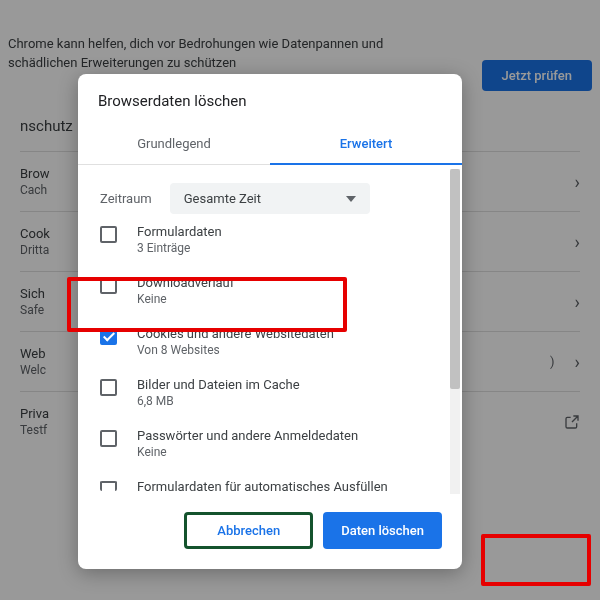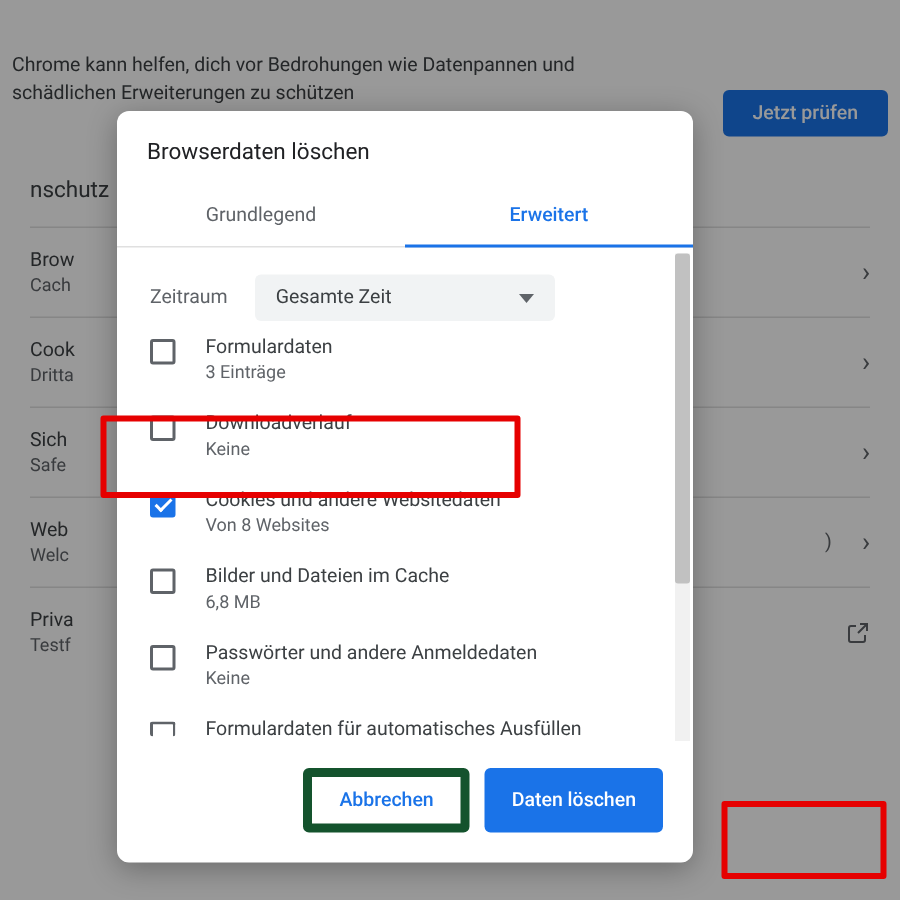--- a/index.html
+++ b/index.html
@@ -40,21 +40,21 @@
     .checkbox.checked { background: #1a73e8; border-color: #1a73e8; position: relative; }
     .checkbox.checked::after { content: ""; position: absolute; left: 4px; top: 0px; width: 4px; height: 9px; border: solid #fff; border-width: 0 2px 2px 0; transform: rotate(45deg); }
     .check-text { margin-left: 20px; }
     .check-label { font-size: 13px; color: #3c4043; }
     .check-sub { font-size: 12px; color: #5f6368; margin-top: 2px; }
     
     .highlight-cookies { border: 4px solid #e60000; position: absolute; left: 67px; top: 277px; width: 280px; height: 55px; pointer-events: none; border-radius: 2px; }
     .highlight-delete { border: 4px solid #e60000; position: absolute; left: 481px; top: 534px; width: 110px; height: 52px; pointer-events: none; border-radius: 2px; }
     
     .dialog-footer { display: flex; justify-content: flex-end; padding: 18px 20px 20px; gap: 10px; }
-    .btn-cancel { background: #fff; border: 6px solid #14532d; color: #1a73e8; padding: 8px 18px; border-radius: 4px; font-size: 13px; font-weight: 500; text-align: right; }
+    .btn-cancel { background: #fff; border: 3px solid #14532d; color: #1a73e8; padding: 8px 30px; border-radius: 4px; font-size: 13px; font-weight: 500; text-align: right; }
     .btn-delete { background: #1a73e8; color: #fff; border: none; padding: 8px 18px; border-radius: 4px; font-size: 13px; font-weight: 500; }
   </style>
 </head>
 <body>
 
 <div class="banner">
   <div class="banner-text">Chrome kann helfen, dich vor Bedrohungen wie Datenpannen und schädlichen Erweiterungen zu schützen</div>
   <button class="banner-btn">Jetzt prüfen</button>
 </div>
 

